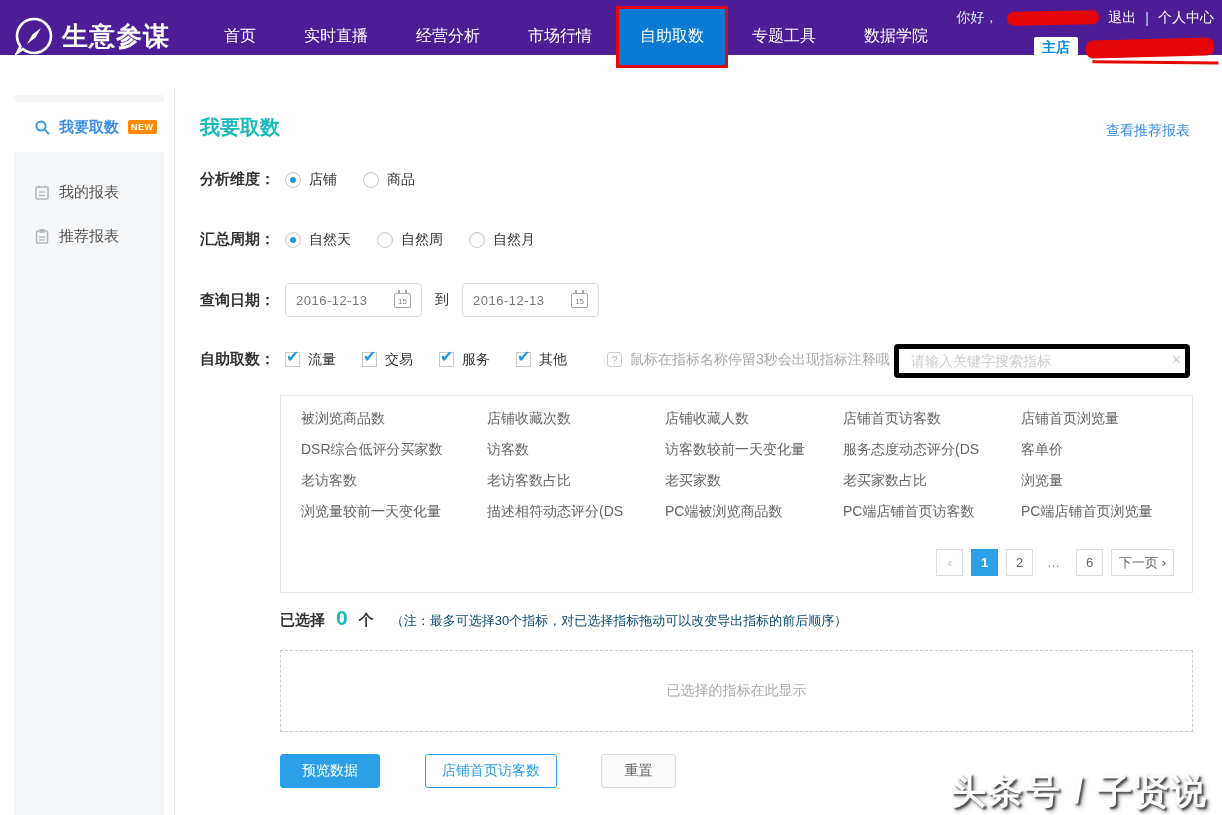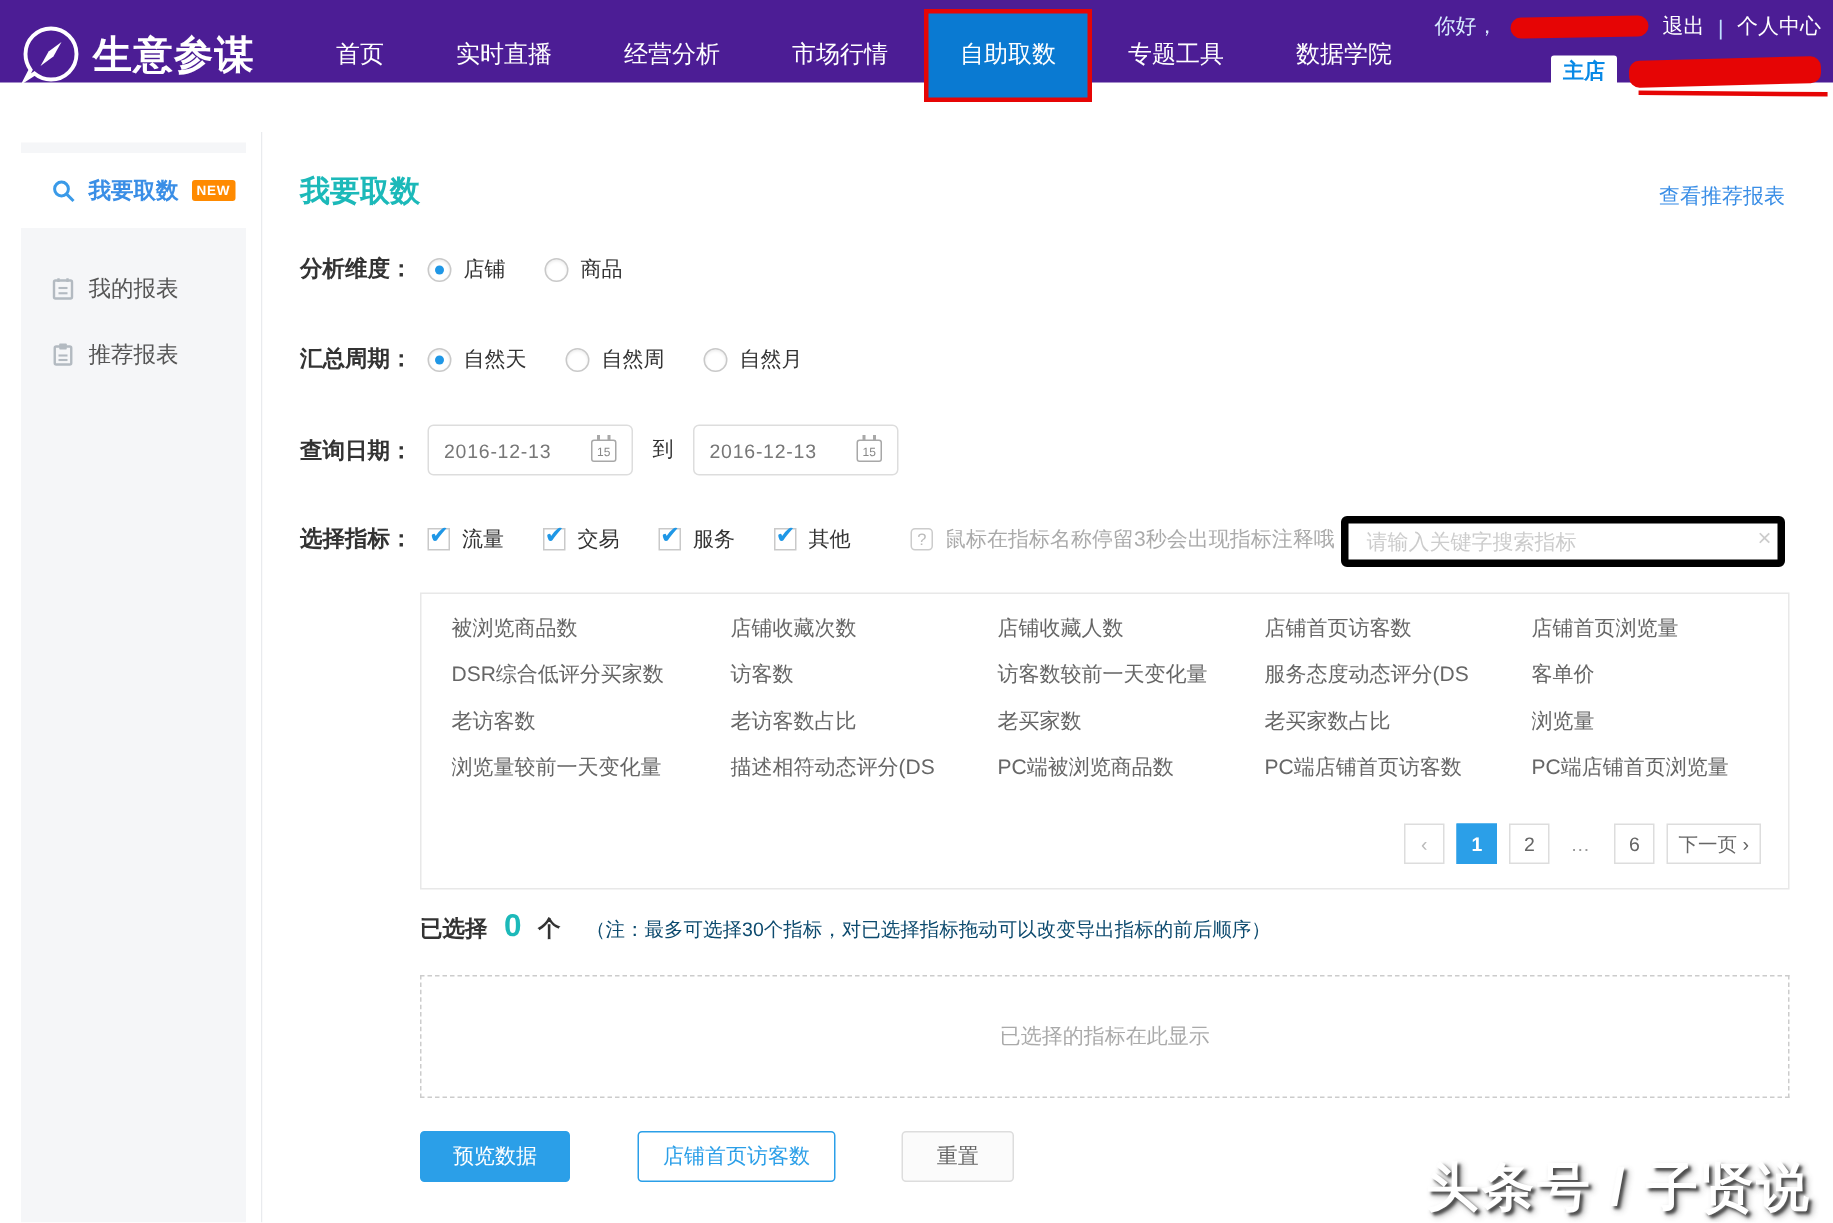--- a/index.html
+++ b/index.html
@@ -211,21 +211,21 @@
     <span class="to-word">到</span>
     <span class="date-input">
       <span class="date-value">2016-12-13</span>
       <span class="cal">
           <span>15</span>
         </span>
     </span>
   </div>
 
   <div class="form-row row-ind">
-    <span class="form-label">选择指标：</span>
+    <span class="form-label">自助取数：</span>
     <span class="opt">
       <span class="cb checked"></span>
       <span>流量</span>
     </span>
     <span class="opt">
       <span class="cb checked"></span>
       <span>交易</span>
     </span>
     <span class="opt">
       <span class="cb checked"></span>

